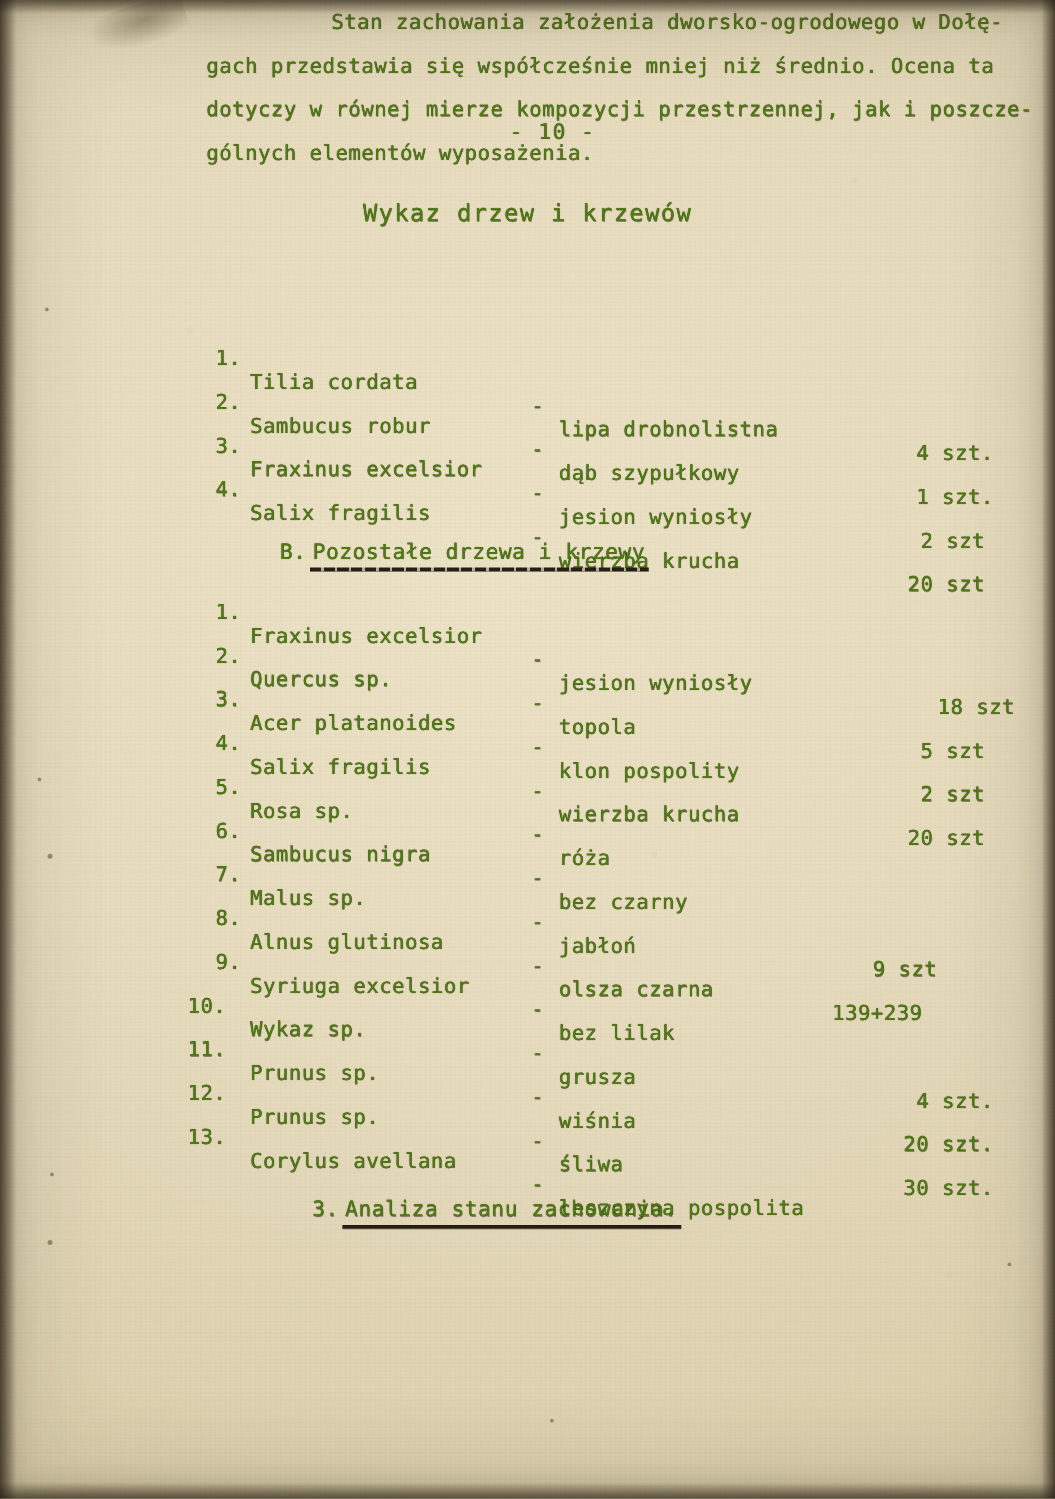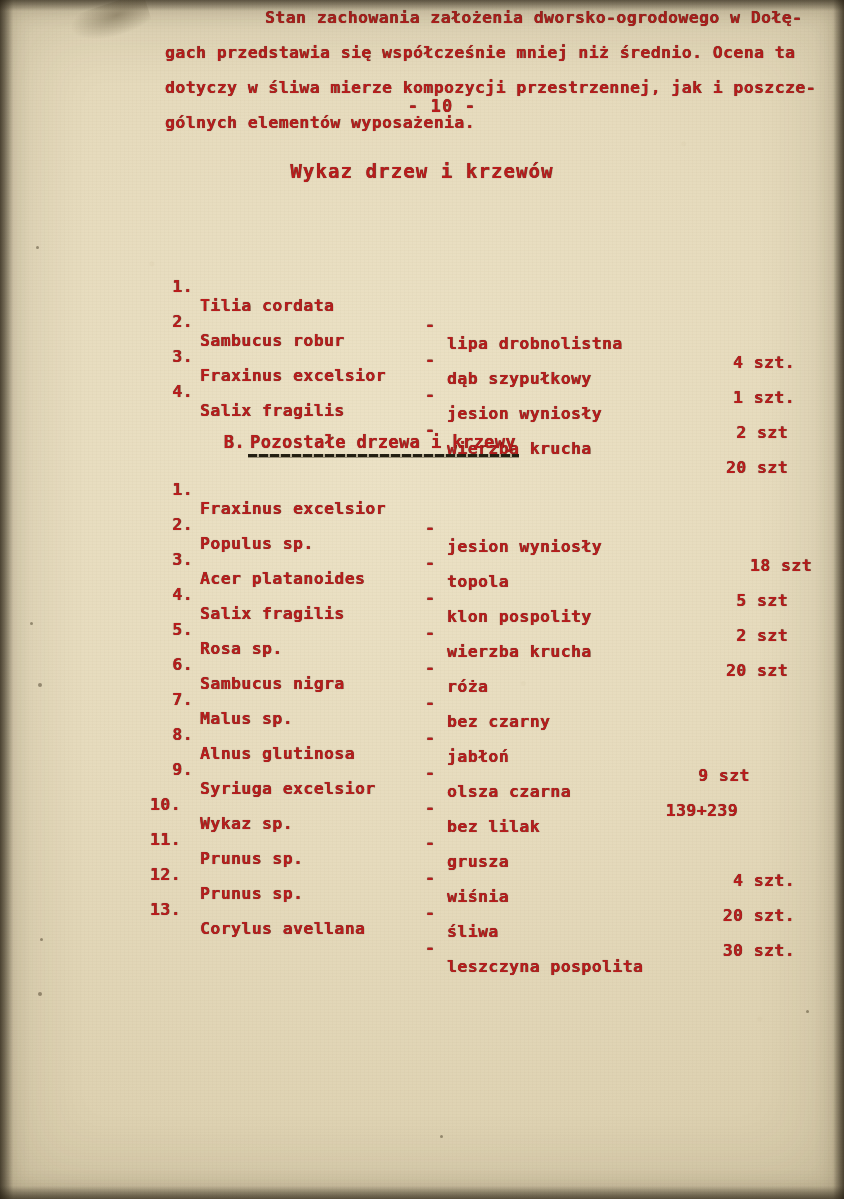--- a/index.html
+++ b/index.html
@@ -74,23 +74,23 @@
   }
 
   .sheet {
     position: absolute;
     inset: 0;
   }
   
   .tw {
     position: absolute;
     white-space: pre;
-    font-weight: 700;
+    font-weight: 400;
     letter-spacing: .4px;
-    color: #b91c1c;
+    color: #4d7c0f;
     text-shadow:
       0 0 .7px rgba(25,21,9,.75),
       .35px .25px .5px rgba(40,32,14,.42);
   }
   .pageno  { left:0; right:0; top:96px; text-align:center; font-size:17px; letter-spacing:1.2px;padding-left:40px; }
   .doc-title { left:0; right:0; top:160px; text-align:center; font-size:19px; letter-spacing:1.1px; }
 
   .heading { font-size:17px; }
   .head-a { left:160px; top:209px; }
   .head-b { left:160px; top:412px; }
@@ -191,21 +191,21 @@
 
     <div class="tw row" style="top:461px;">
       <span class="c-num" style="left:155px;">1.</span>
       <span class="c-lat">Fraxinus excelsior</span>
       <span class="c-dash">-</span>
       <span class="c-pol">jesion wyniosły</span>
       <span class="c-qty" style="left:684px; width:128px;">18 szt</span>
     </div>
     <div class="tw row" style="top:496px;">
       <span class="c-num" style="left:155px;">2.</span>
-      <span class="c-lat">Populus sp.</span>
+      <span class="c-lat">Quercus sp.</span>
       <span class="c-dash">-</span>
       <span class="c-pol">topola</span>
       <span class="c-qty" style="left:660px; width:128px;">5 szt</span>
     </div>
     <div class="tw row" style="top:531px;">
       <span class="c-num" style="left:155px;">3.</span>
       <span class="c-lat">Acer platanoides</span>
       <span class="c-dash">-</span>
       <span class="c-pol">klon pospolity</span>
       <span class="c-qty" style="left:660px; width:128px;">2 szt</span>
@@ -274,25 +274,28 @@
       <span class="c-qty" style="left:660px; width:135px;">30 szt.</span>
     </div>
     <div class="tw row" style="top:881px;">
       <span class="c-num" style="left:143px;">13.</span>
       <span class="c-lat">Corylus avellana</span>
       <span class="c-dash">-</span>
       <span class="c-pol">leszczyna pospolita</span>
       <span class="c-qty" style="left:660px; width:135px;"></span>
     </div>
 
+    <div class="tw heading head-3">
+      <span class="head-label">3.</span><span class="head-text u-solid">Analiza stanu zachowania.</span>
+    </div>
 
     <div class="para">
       <span class="tw ln indent" style="top:0px;">Stan zachowania założenia dworsko-ogrodowego w Dołę-</span>
       <span class="tw ln" style="top:35px;">gach przedstawia się współcześnie mniej niż średnio. Ocena ta</span>
-      <span class="tw ln" style="top:70px;">dotyczy w śliwa mierze kompozycji przestrzennej, jak i poszcze-</span>
+      <span class="tw ln" style="top:70px;">dotyczy w równej mierze kompozycji przestrzennej, jak i poszcze-</span>
       <span class="tw ln" style="top:105px;">gólnych elementów wyposażenia.</span>
     </div>
 
   </div>
 
   <div class="paper-vignette"></div>
   <div class="edge-dark left"></div>
   <div class="edge-dark right"></div>
   <div class="edge-dark top"></div>
   <div class="edge-dark bottom"></div>

